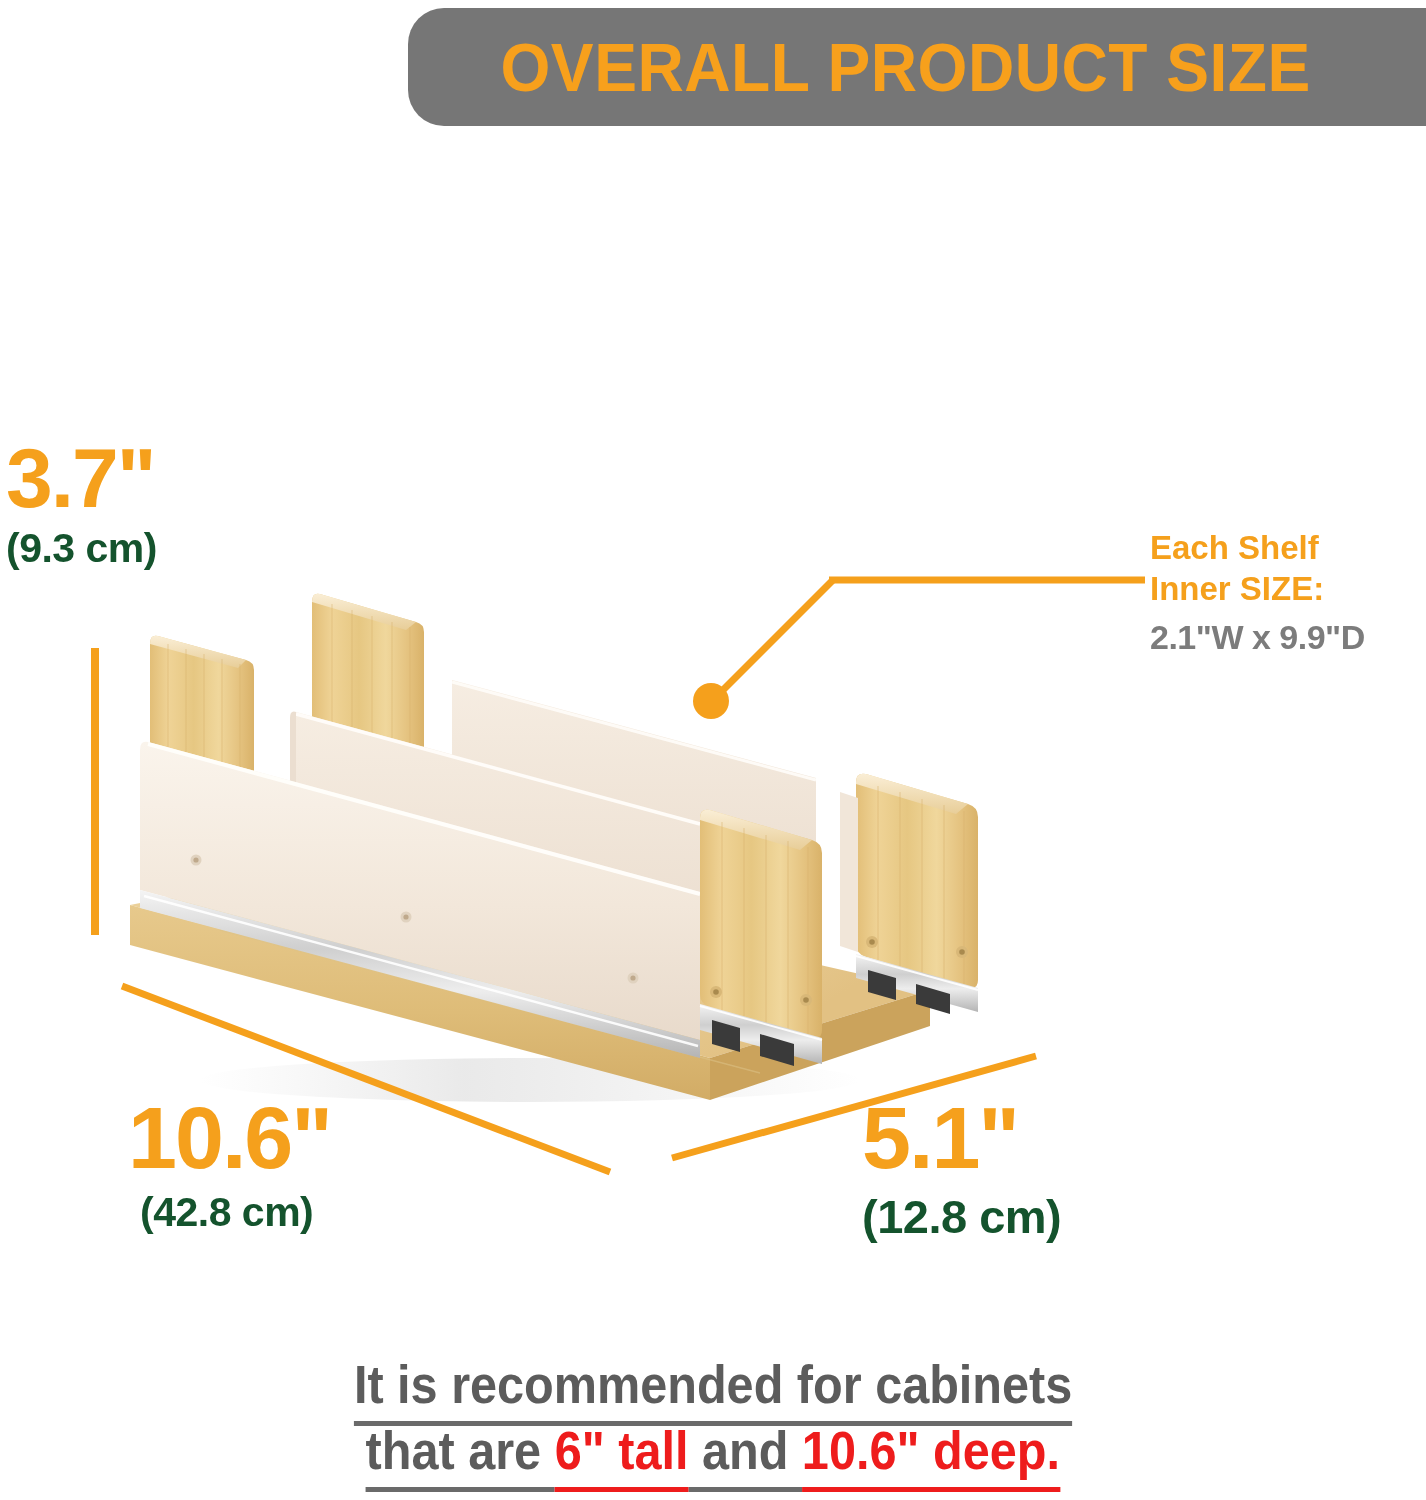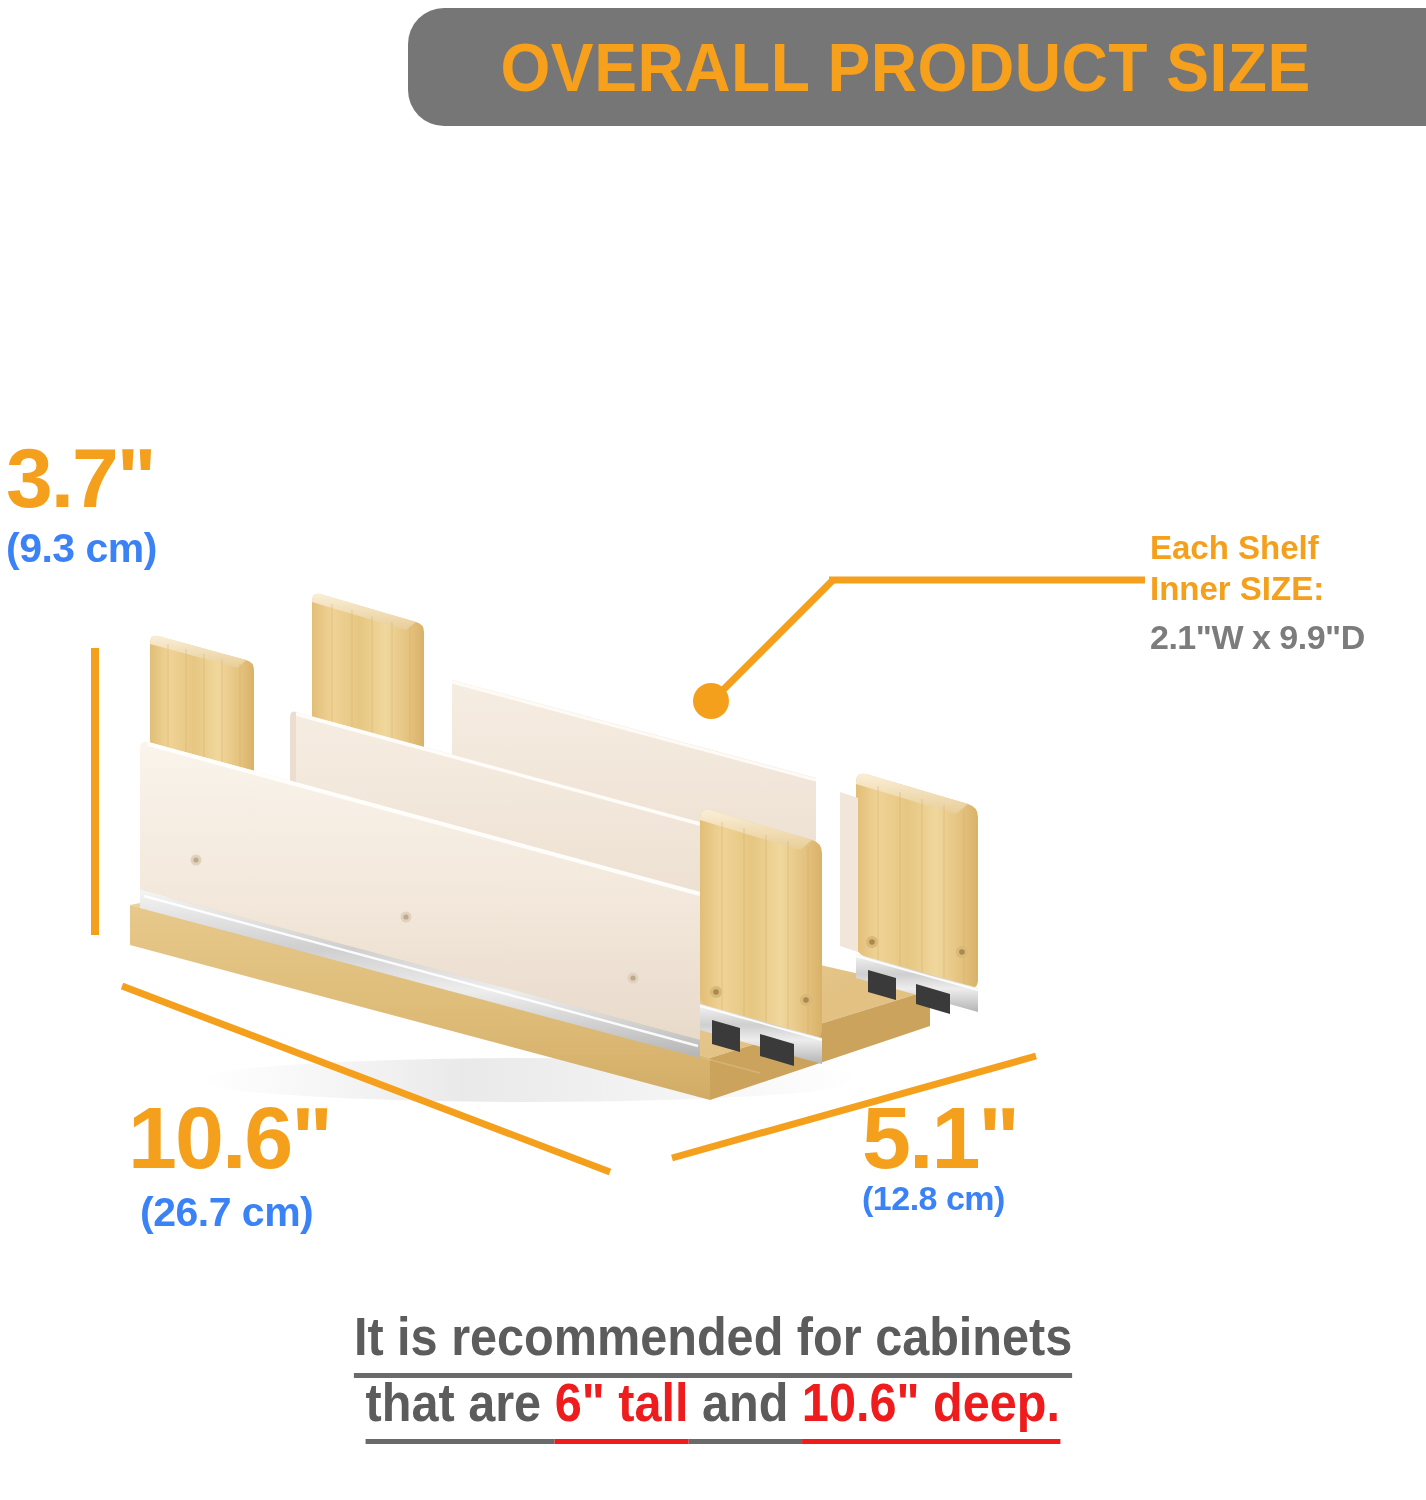--- a/index.html
+++ b/index.html
@@ -46,36 +46,36 @@
   }
 
   
   .dim-in {
     color: #F5A01C;
     font-weight: bold;
     line-height: 0.92;
     white-space: nowrap;
   }
   .dim-cm {
-    color: #3b82f6;
+    color: #14532d;
     font-weight: bold;
     white-space: nowrap;
   }
 
   #dim-height { position: absolute; left: 6px; top: 440px; }
   #dim-height .dim-in { font-size: 84px; letter-spacing: -2px; }
   #dim-height .dim-cm { font-size: 41px; margin-top: 8px; letter-spacing: -0.5px; }
 
   #dim-width { position: absolute; left: 128px; top: 1098px; }
   #dim-width .dim-in { font-size: 88px; letter-spacing: -2px; }
   #dim-width .dim-cm { font-size: 41px; margin-top: 10px; margin-left: 12px; letter-spacing: -0.5px; }
 
   #dim-depth { position: absolute; left: 862px; top: 1098px; }
   #dim-depth .dim-in { font-size: 88px; letter-spacing: -2px; }
-  #dim-depth .dim-cm { font-size: 34px; margin-top: 0; margin-left: 0px; letter-spacing: -0.5px; }
+  #dim-depth .dim-cm { font-size: 47px; margin-top: 10px; margin-left: 0px; letter-spacing: -0.5px; }
 
   
   #callout-text {
     position: absolute;
     left: 1150px;
     top: 528px;
     width: 280px;
   }
   .callout-line {
     color: #F5A01C;
@@ -91,21 +91,21 @@
     line-height: 1.24;
     margin-top: 6px;
     white-space: nowrap;
     letter-spacing: -0.5px;
   }
 
   
   #recommend {
     position: absolute;
     left: 0;
-    top: 1304px;
+    top: 1352px;
     width: 1426px;
     text-align: center;
   }
   .rec-line {
     font-size: 54px;
     font-weight: bold;
     line-height: 1.22;
     white-space: nowrap;
     transform: scaleX(0.9);
     display: inline-block;
@@ -311,21 +311,21 @@
     </g>
   </svg>
 
   <div id="dim-height">
     <div class="dim-in">3.7"</div>
     <div class="dim-cm">(9.3 cm)</div>
   </div>
 
   <div id="dim-width">
     <div class="dim-in">10.6"</div>
-    <div class="dim-cm">(26.7 cm)</div>
+    <div class="dim-cm">(42.8 cm)</div>
   </div>
 
   <div id="dim-depth">
     <div class="dim-in">5.1"</div>
     <div class="dim-cm">(12.8 cm)</div>
   </div>
 
   <div id="callout-text">
     <div class="callout-line">Each Shelf</div>
     <div class="callout-line">Inner SIZE:</div>

